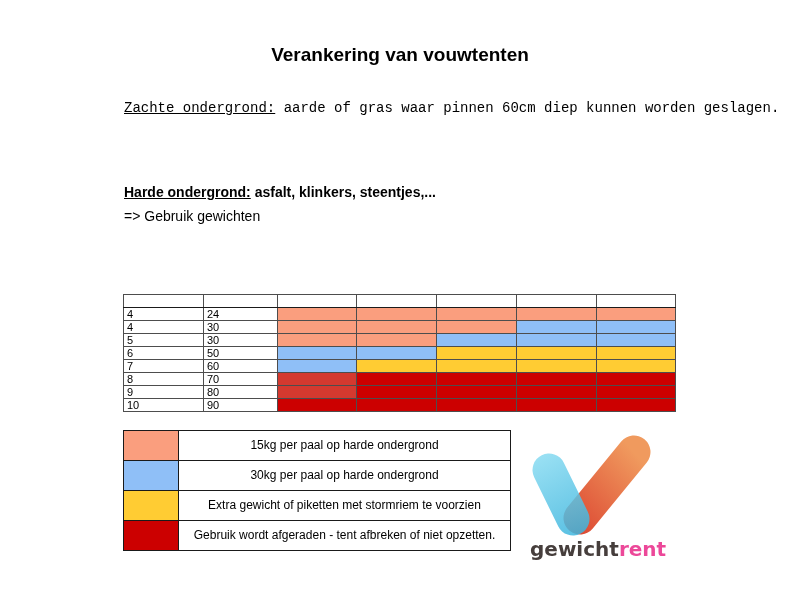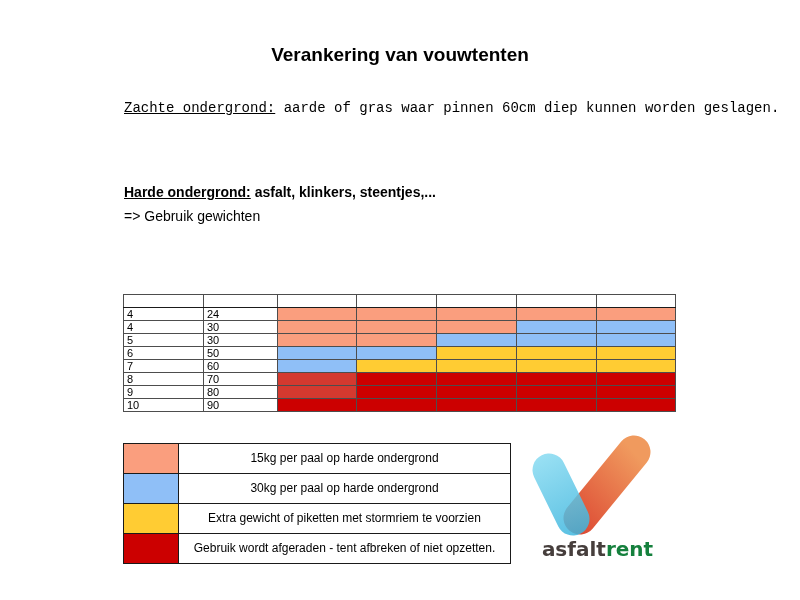--- a/index.html
+++ b/index.html
@@ -21,21 +21,21 @@
   table{border-collapse:collapse;table-layout:fixed;}
 
   .windtable{position:absolute;left:123px;top:294px;border:1px solid #000;}
   .windtable td{border:1px solid #4d4d4d;padding:0;height:12px;line-height:12px;
                 font-size:11px;overflow:hidden;}
   .windtable tr.hdr td{height:13px;font-size:12px;text-align:center;line-height:13px;
                        border-bottom-color:#1a1a1a;}
   .windtable tr.empty td{border-bottom-color:#1a1a1a;}
   .windtable td.num{text-align:left;padding-left:3px;}
 
-  .legend{position:absolute;left:123px;top:443px;border:1px solid #000;}
+  .legend{position:absolute;left:123px;top:430px;border:1px solid #000;}
   .legend td{border:1px solid #1a1a1a;height:29px;font-size:12px;text-align:center;
              line-height:29px;padding:0;overflow:hidden;}
   .legend td.swatch{width:54px;}
   .legend td.ltext{width:331px;}
 
   .logo-svg{position:absolute;left:530px;top:435px;}
   .logotext{position:absolute;left:530px;top:538px;width:135px;text-align:center;
             font-size:20px;font-weight:bold;line-height:1.1;
             font-family:"DejaVu Sans",sans-serif;letter-spacing:0px;}
 </style>
@@ -175,15 +175,15 @@
       </linearGradient>
       <linearGradient id="gradB" gradientUnits="userSpaceOnUse" x1="12" y1="22" x2="52" y2="95">
         <stop offset="0" stop-color="#86DAF1"></stop>
         <stop offset="1" stop-color="#3FB6DE"></stop>
       </linearGradient>
     </defs>
     <line x1="50" y1="83" x2="104" y2="17" stroke="url(#gradO)" stroke-width="33" stroke-linecap="round"></line>
     <line x1="19" y1="35" x2="43" y2="84" stroke="url(#gradB)" stroke-width="33" stroke-linecap="round" stroke-opacity="0.85"></line>
   </svg>
 
-  <div class="logotext"><span style="color: rgb(70, 62, 60);">asfalt</span><span style="color: #15803d;">rent</span></div>
+  <div class="logotext"><span style="color: rgb(70, 62, 60);">gewicht</span><span style="color: #ec4899;">rent</span></div>
 
 </div>
 
 </body></html>

